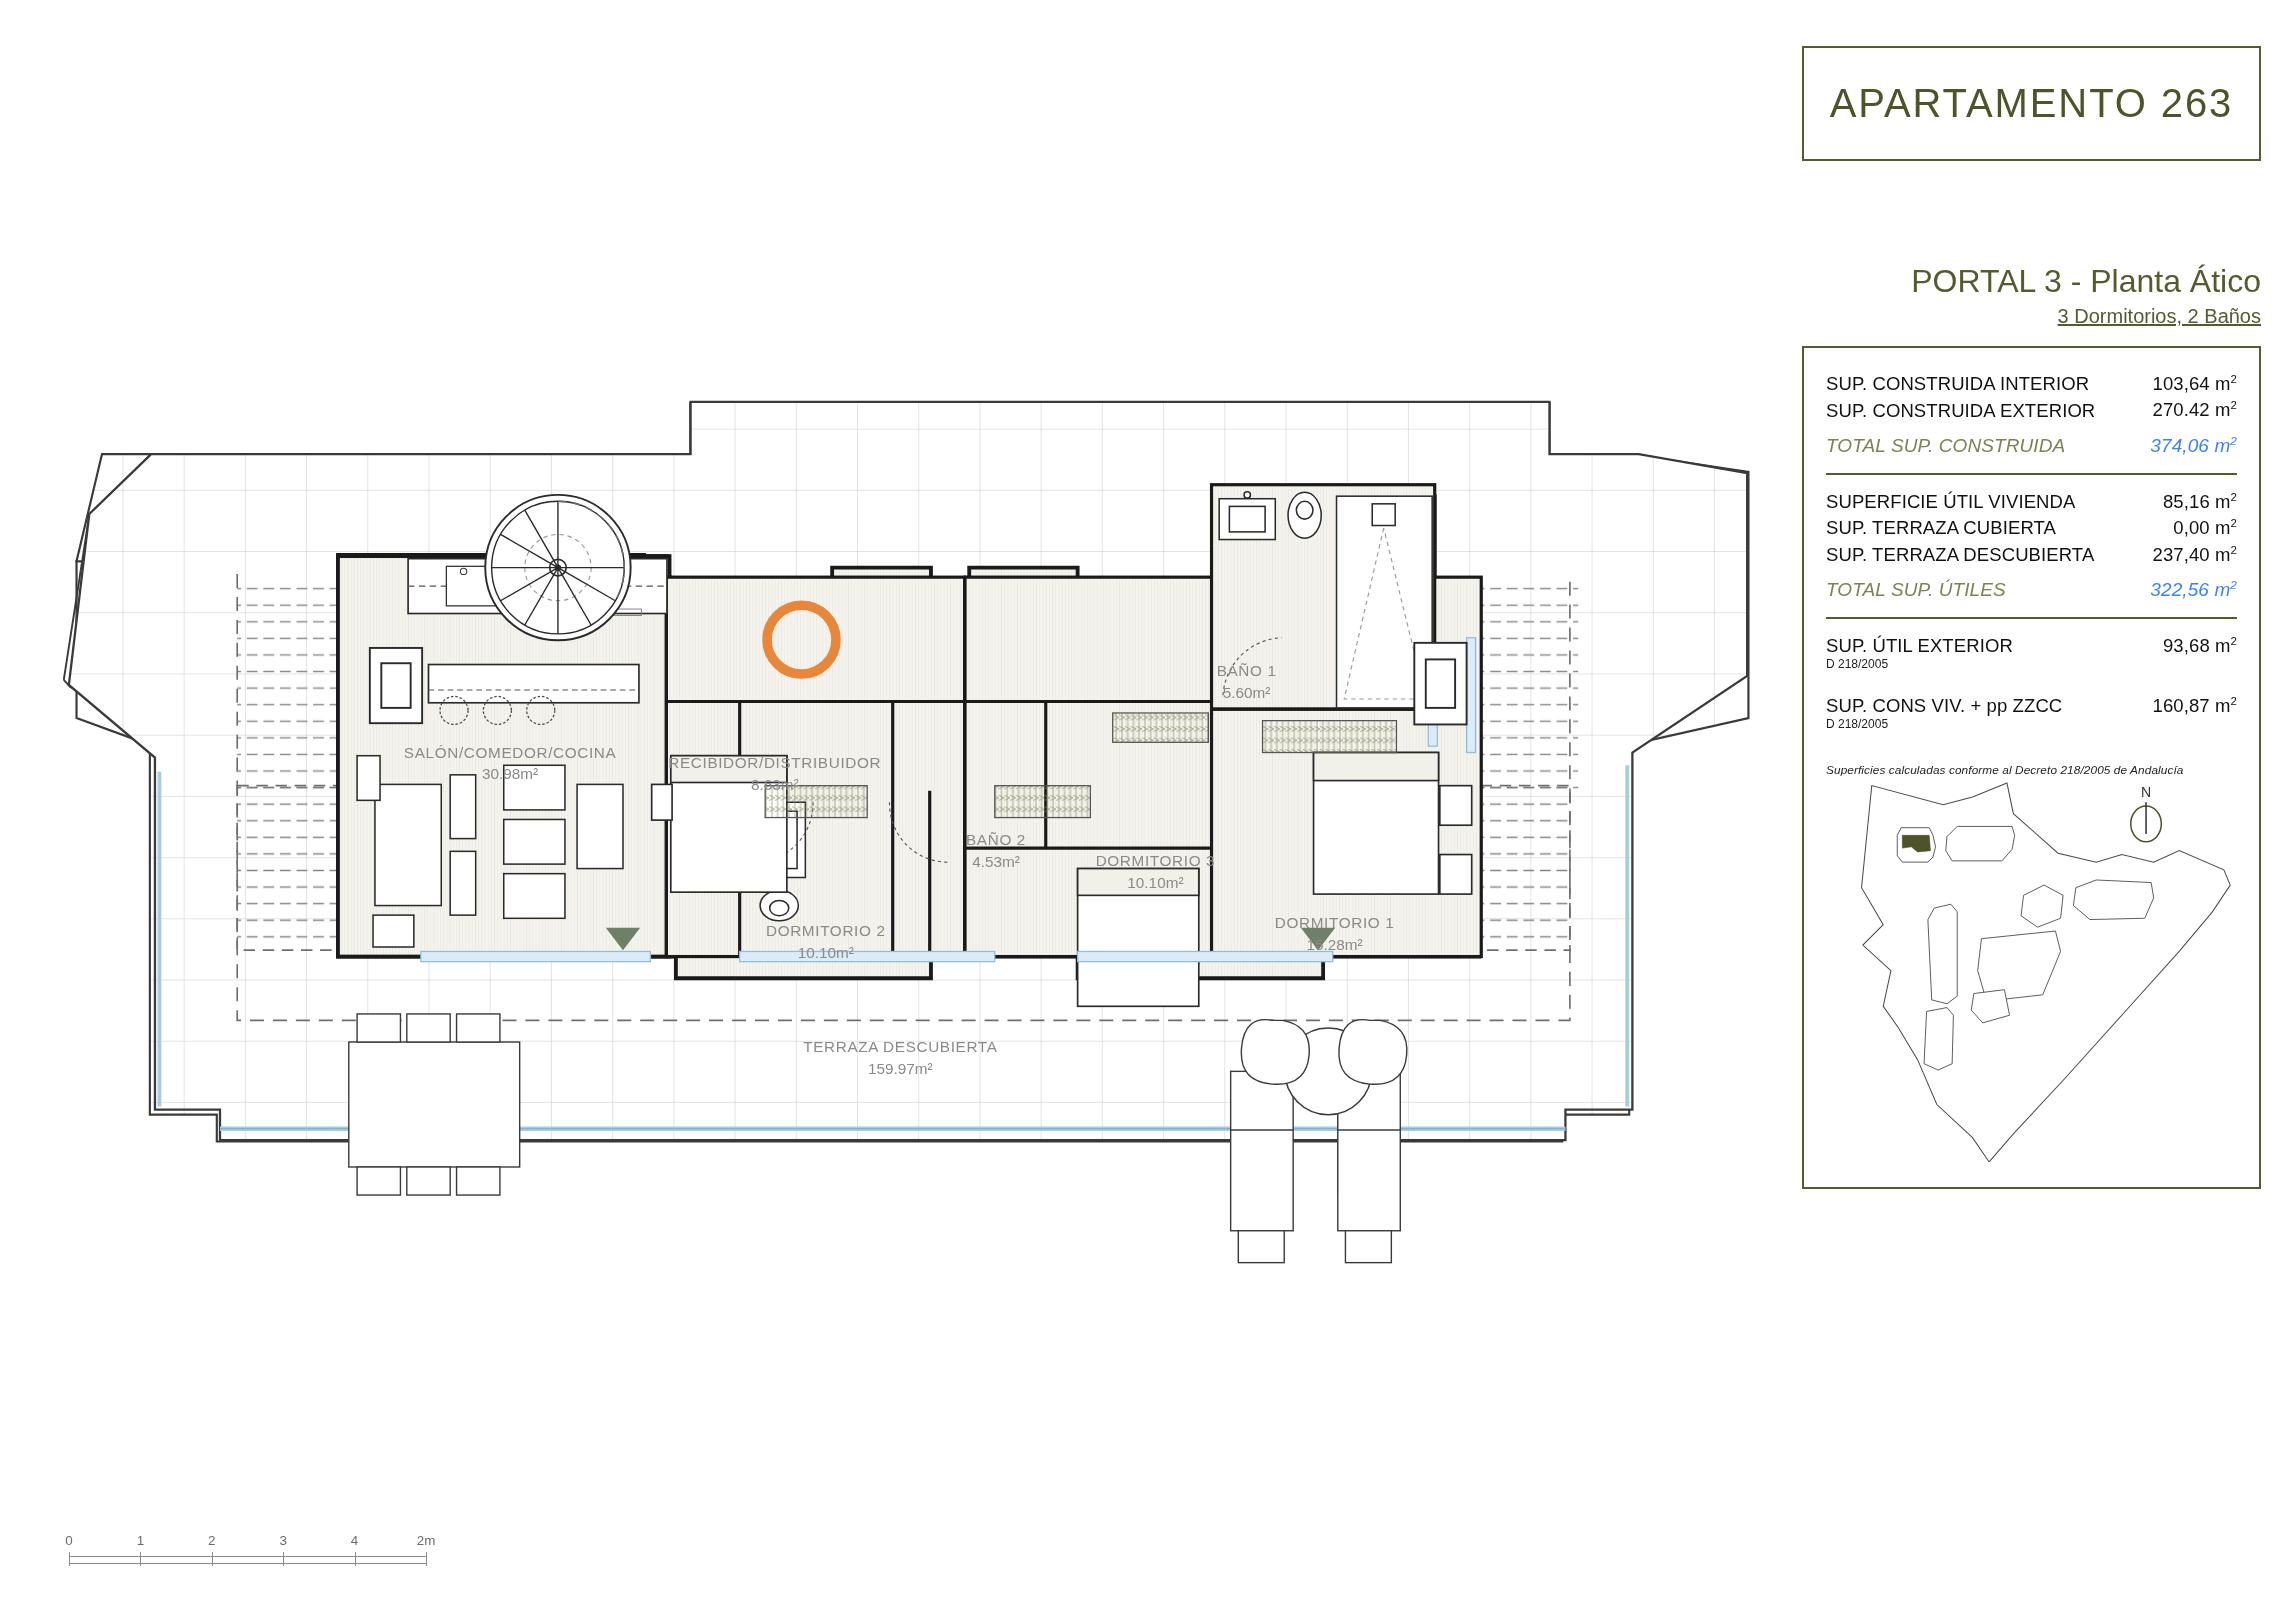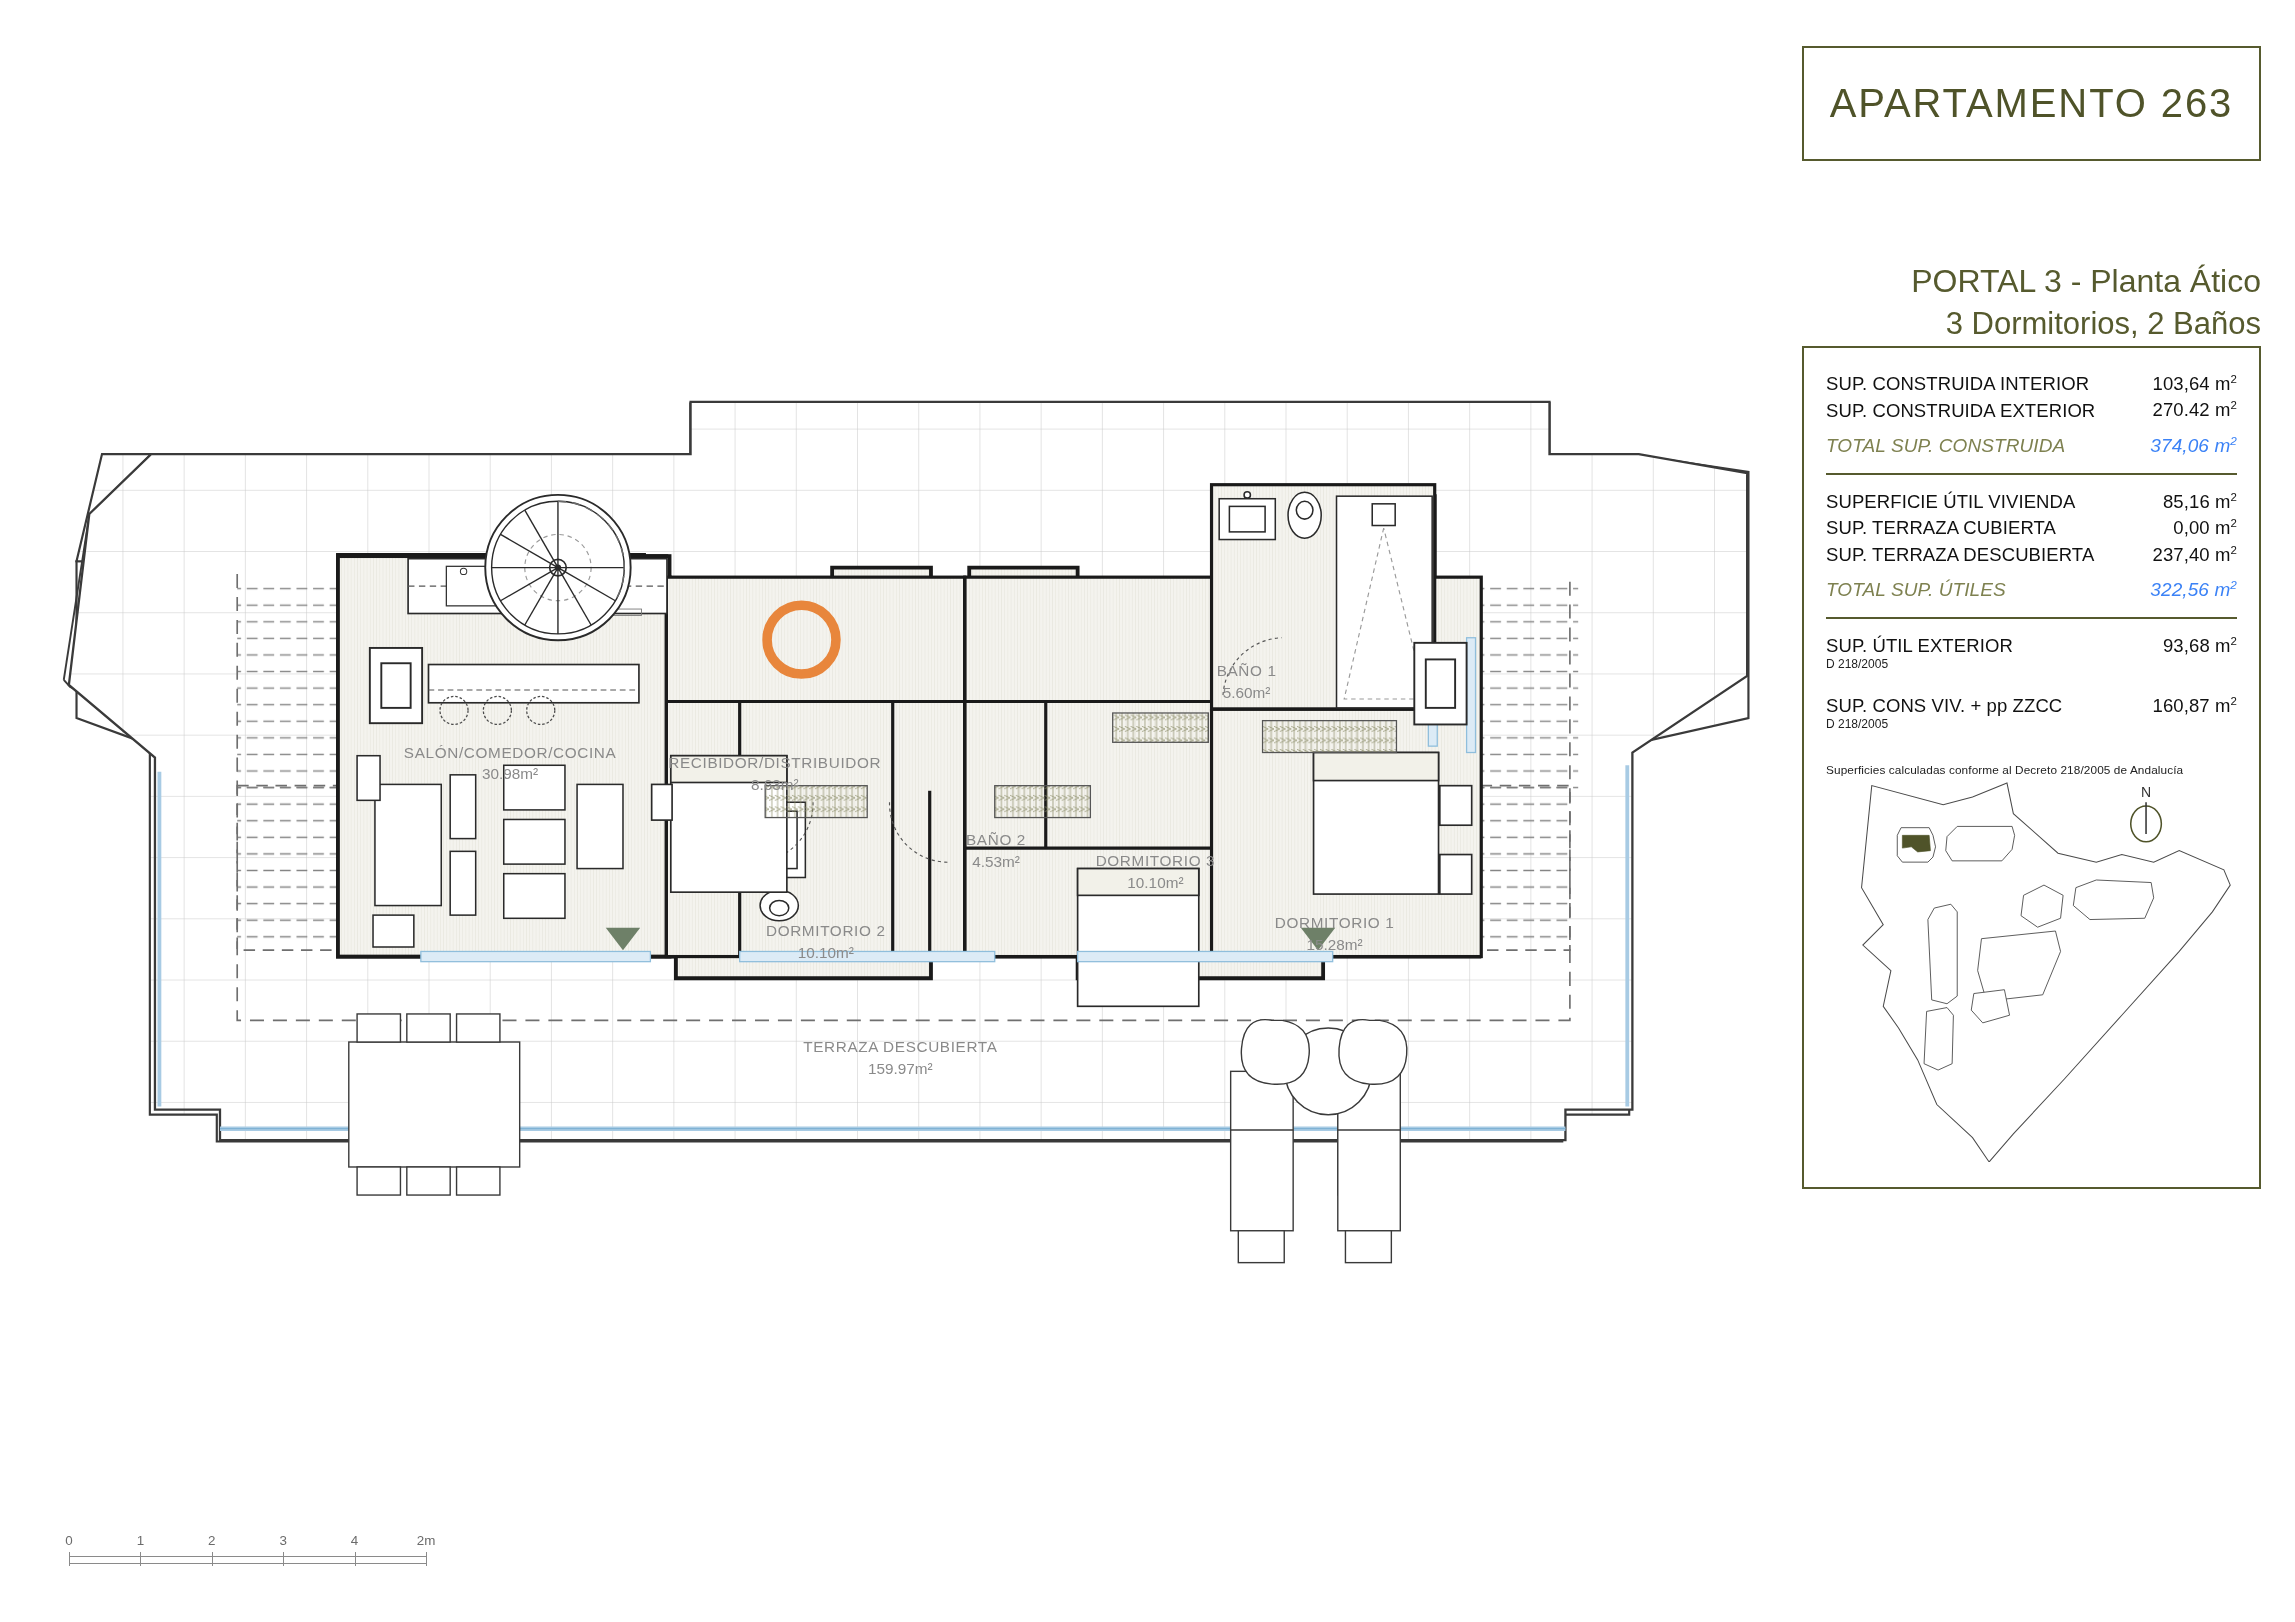--- a/index.html
+++ b/index.html
@@ -10,38 +10,38 @@
   #side-panel{position:absolute;left:1802px;top:46px;width:459px;height:1097px;}
 
   .title-box{position:absolute;left:0;top:0;width:459px;height:115px;
              border:2.6px solid #565A2E;box-sizing:border-box;
              display:flex;align-items:center;justify-content:center;}
   .title-box .t{font-size:40px;letter-spacing:1.9px;color:#4F5329;font-weight:300;}
 
   .subtitle{position:absolute;left:0;top:214px;width:459px;text-align:right;
             color:#565A2E;font-weight:300;line-height:1.34;}
   .subtitle .l1{font-size:32px;}
-  .subtitle .l2{font-size:31px;}
+  .subtitle .l2{font-size:20px;text-decoration:underline;}
 
   .spec-box{position:absolute;left:0;top:300px;width:459px;height:843px;
             border:2.6px solid #565A2E;box-sizing:border-box;padding:23px 22px 0 22px;}
 
   .grp{margin-bottom:3.8px;}
   .row{display:flex;justify-content:space-between;align-items:baseline;
        font-size:18.5px;color:#111;line-height:1.42;letter-spacing:0.1px;gap:43px;}
   .row .lab{white-space:nowrap;}
   .row .val{white-space:nowrap;text-align:right;}
   .row.total{color:#7E8150;font-size:19px;font-weight:300;margin-top:9px;font-style:italic;}
   .row.total .val{color:#3b82f6;}
   sup{font-size:.62em;vertical-align:super;}
 
   .rule{height:1.9px;background:#565A2E;margin:12.8px 0 14px 0;}
 
   .decree{font-size:12px;color:#222;margin-top:-2.6px;margin-bottom:22px;}
-  .footnote{font-size:11.8px;color:#222;margin-top:32px;letter-spacing:0.1px;}
+  .footnote{font-size:11.8px;color:#222;margin-top:32px;letter-spacing:0.1px;font-style:italic;}
 
   .keyplan{position:absolute;left:18px;top:412px;width:421px;height:402px;}
 
   
   #plan-wrap{position:absolute;left:0;top:0;width:1802px;height:1623px;}
 
   
   #scalebar{position:absolute;left:69px;top:1533px;width:357px;height:48px;}
   .sb-num{position:absolute;top:0;font-size:13.4px;color:#6b6b6b;
           transform:translateX(-50%);}

